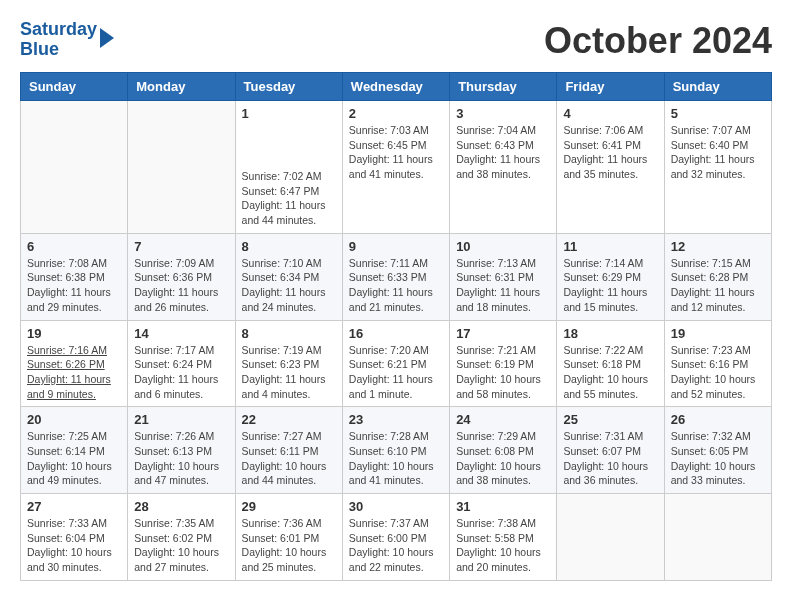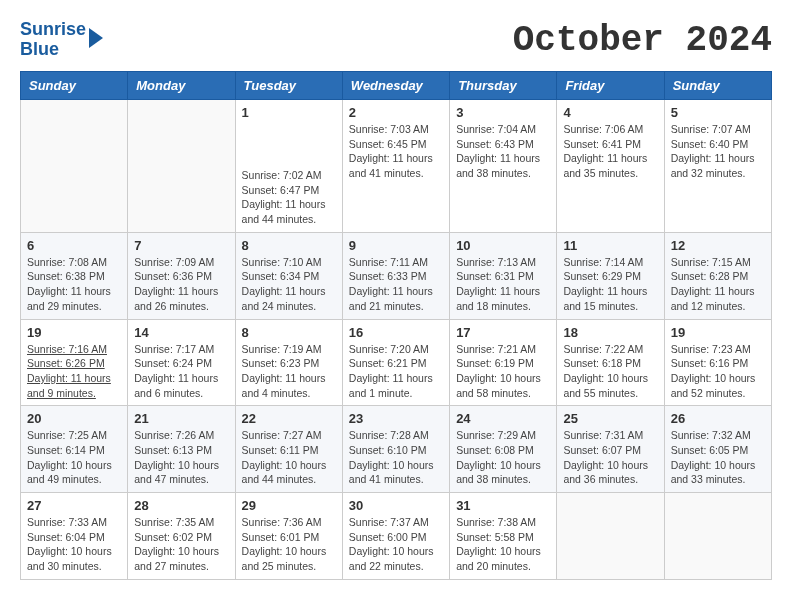--- a/index.html
+++ b/index.html
@@ -33,21 +33,20 @@
       width: 0;
       height: 0;
       border-left: 14px solid #1a5c9e;
       border-top: 10px solid transparent;
       border-bottom: 10px solid transparent;
       margin-left: 3px;
       margin-top: -4px;
     }
     .title-section {
       text-align: right;
-      font-family: Liberation Mono, monospace;
     }
     .month-title {
       font-size: 36px;
       font-weight: bold;
       color: #333;
     }
     .subtitle {
       font-size: 15px;
       color: #555;
     }
@@ -56,21 +55,20 @@
       border-collapse: collapse;
       border: 1px solid #ccc;
     }
     .calendar th {
       background-color: #2a6db5;
       color: #fff;
       text-align: left;
       padding: 6px 8px;
       font-size: 13px;
       border: 1px solid #1a5aa0;
-      font-style: italic;
     }
     .calendar td {
       vertical-align: top;
       border: 1px solid #ccc;
       padding: 5px 6px;
       width: 107px;
       min-height: 80px;
       background: #fff;
     }
     .calendar tr:nth-child(even) td {
@@ -92,21 +90,21 @@
       background: #f9f9f9 !important;
     }
   </style>
 </head>
 <body>
 
 <div class="header">
   <div class="logo">
     <div>
       <div class="logo-text">
-        <span>Sunrise</span><br>
+        <span>Saturday</span><br>
         <span>Blue</span>
       </div>
     </div>
     <div class="logo-arrow"></div>
   </div>
   <div class="title-section">
     <div class="month-title">October 2024</div>
   </div>
 </div>
 

